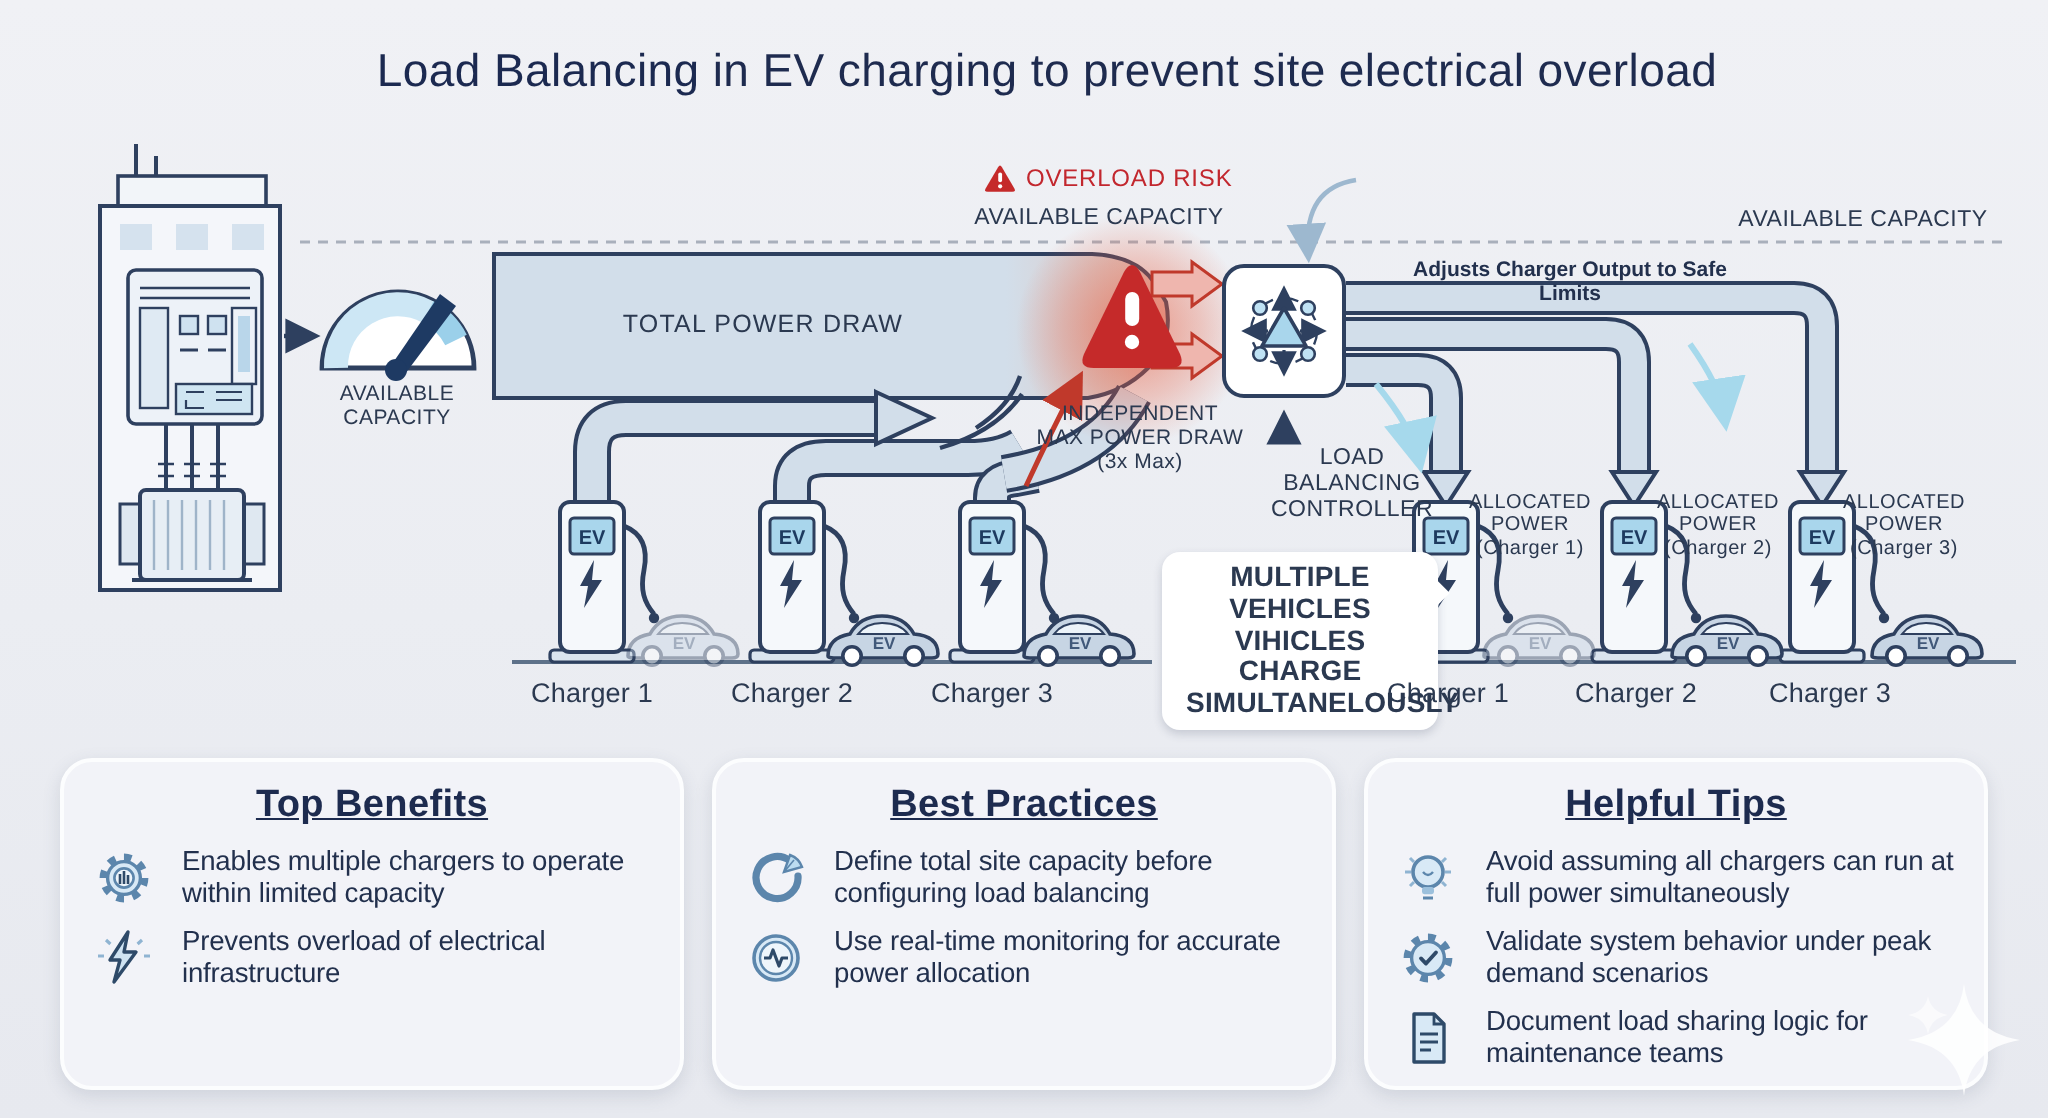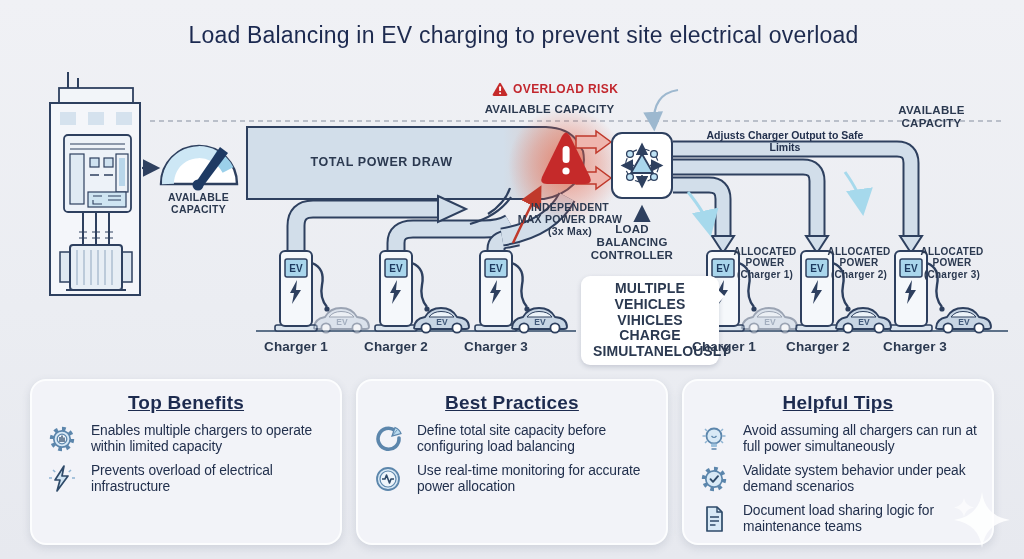--- a/index.html
+++ b/index.html
@@ -1,33 +1,33 @@
 <!DOCTYPE html>
 <html><head>
 <meta charset="utf-8">
 <style>
   html,body{margin:0;padding:0;background:#dfe2e8;}
   .stage{position:relative;width:1024px;height:559px;background:linear-gradient(180deg,#f0f1f5 0%,#ebedf2 55%,#e7e9ef 100%);
          overflow:hidden;font-family:"Liberation Sans",sans-serif;}
   svg{display:block}
   .diagram-svg{position:absolute;left:0;top:0;z-index:1}
-  .lbl{position:absolute;z-index:3;font-weight:700;color:#2b3950;text-align:center;line-height:1.13;letter-spacing:.25px;}
+  .lbl{position:absolute;z-index:3;font-weight:400;color:#2b3950;text-align:center;line-height:1.13;letter-spacing:.25px;}
   .pre{white-space:pre-line;}
   #page-title{top:22px;left:0;width:1024px;text-align:center;font-size:23px;color:#1e2b4f;font-weight:400;letter-spacing:.2px;}
   #page-title .t-bold{font-weight:400;color:#1b2950;margin-left:23px;}
   #overload{left:492px;top:82px;width:130px;display:flex;align-items:center;gap:5px;justify-content:flex-start;}
   #overload span{font-size:12px;color:#c2272e;letter-spacing:.4px;}
   #avail-left{left:462px;top:103px;width:175px;font-size:11.5px;}
   #avail-right{left:869px;top:104px;width:125px;font-size:11.5px;}
   #total-draw{left:299px;top:155px;width:165px;font-size:12.5px;letter-spacing:.6px;}
   #independent{left:514px;top:202px;width:112px;font-size:10.5px;}
   #monitor{left:677px;top:70px;width:142px;background:#fff;border:1px solid #e6e9f0;border-radius:9px;
            box-shadow:0 2px 6px rgba(50,60,90,.18);padding:4px 2px;font-size:11.5px;color:#22304d;font-weight:700;letter-spacing:0;}
   #adjusts{left:695px;top:130px;width:180px;font-size:10.5px;font-weight:600;letter-spacing:0;color:#22304d;}
-  #ctrl-label{left:584px;top:223px;width:96px;font-size:11.5px;}
+  #ctrl-label{left:628px;top:223px;width:96px;font-size:11.5px;}
   .alloc{top:201px;width:80px;font-size:10px;margin-top:45px;}
   #alloc-1{left:725px} #alloc-2{left:819px} #alloc-3{left:912px}
   #multi{left:581px;top:276px;width:114px;background:#fff;border-radius:9px;box-shadow:0 2px 5px rgba(50,60,90,.2);
          padding:5px 12px;font-size:14px;font-weight:800;letter-spacing:.1px;}
   #multi::after{content:"";position:absolute;right:-4px;top:16px;width:9px;height:9px;background:#fff;transform:rotate(45deg);}
   #gauge-label{left:156px;top:192px;width:85px;font-size:10.5px;}
   #site-label{left:8px;top:300px;width:156px;font-size:12.5px;}
   .chg-lbl{top:339px;width:100px;font-size:13.5px;letter-spacing:.1px;}
   #chgL-1{left:246px}#chgL-2{left:346px}#chgL-3{left:446px}
   #chgR-1{left:674px}#chgR-2{left:768px}#chgR-3{left:865px}

